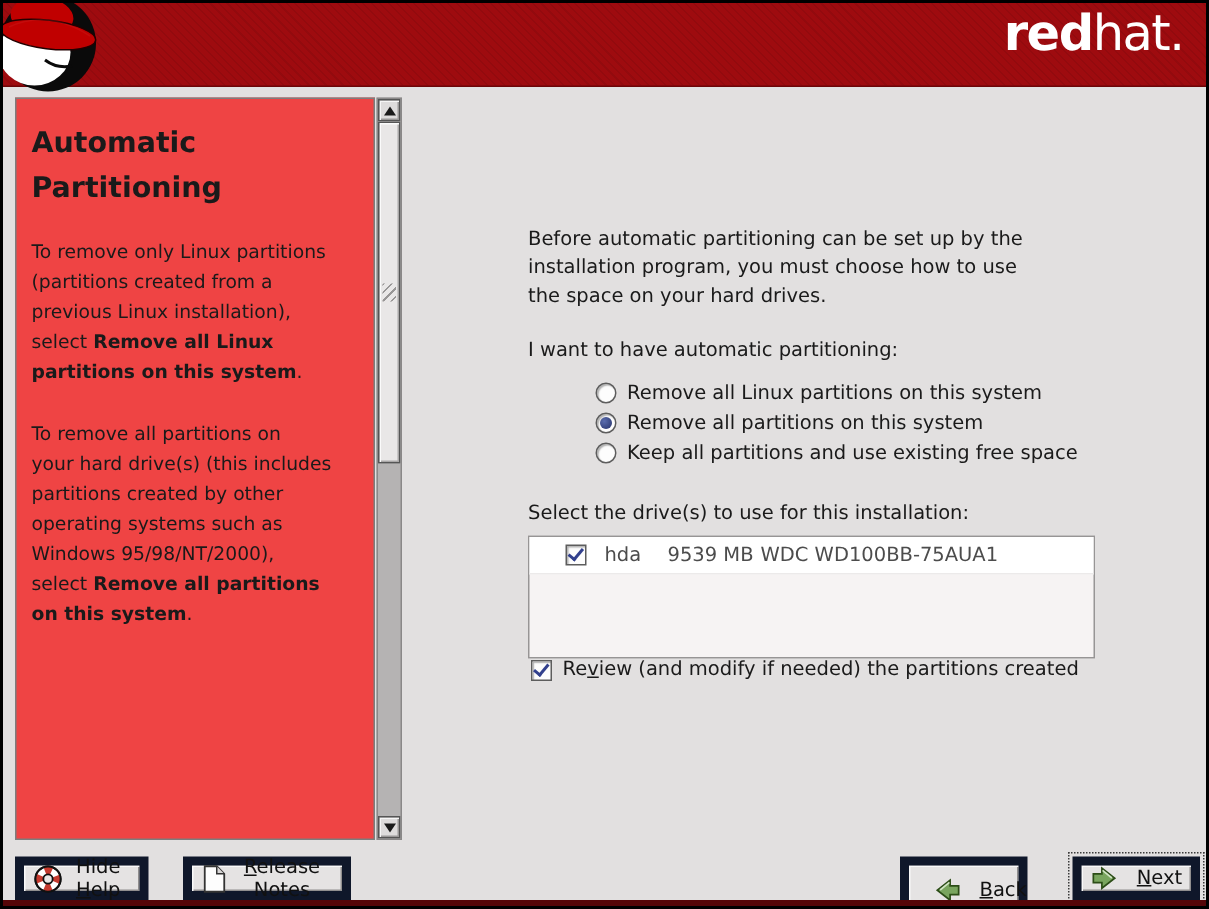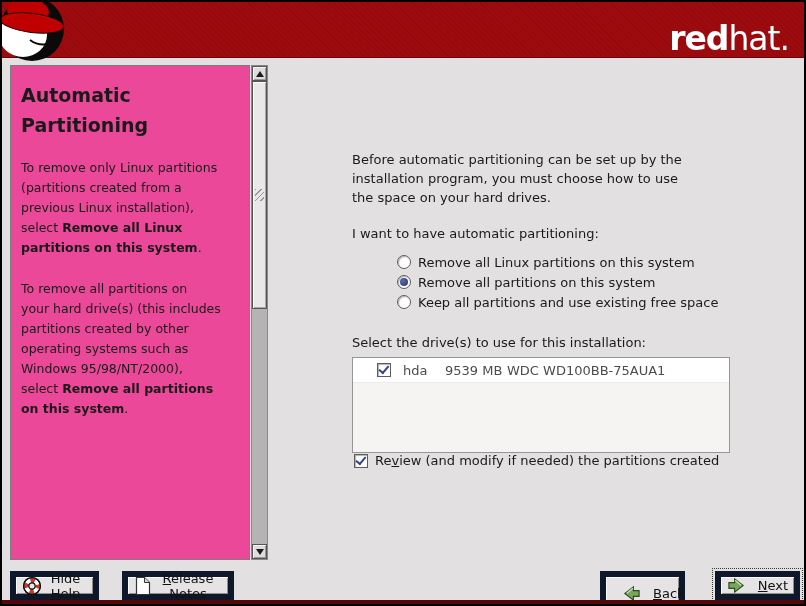--- a/index.html
+++ b/index.html
@@ -12,29 +12,29 @@
   .screen::after{content:""; position:absolute; left:0; right:0; bottom:0; height:4px; background:#550608;}
   
   .banner{
     position:absolute; left:0; top:0; right:0; height:55px;
     background:#9e0b0f;
     background-image:repeating-linear-gradient(45deg, rgba(0,0,0,0.07) 0 1px, transparent 1px 4px);
     border-bottom:1px solid #6c0507;
   }
   .logo{position:absolute; left:0; top:0; width:72px; height:62px; z-index:3;}
   .wordmark{
-    position:absolute; right:15px; top:17px; font-size:33px; color:#fff;
+    position:absolute; right:15px; top:0; font-size:33px; color:#fff;
     letter-spacing:-1px; line-height:40px;
   }
   .wordmark .wm-bold{font-weight:bold;}
   .wordmark .wm-light{font-weight:normal;}
   
   .help-panel{
     position:absolute; left:8px; top:63px; width:240px; height:495px;
-    background:#ec4899; border:1px solid #7d7d7d; box-sizing:border-box;
+    background:#ef4444; border:1px solid #7d7d7d; box-sizing:border-box;
     padding:2px 4px 0 10px; overflow:hidden;
   }
   .help-title{font-size:19px; font-weight:bold; line-height:30px; margin:12px 0 18px 0;}
   .help-p{font-size:12.5px; line-height:20px; margin:0 0 21px 0; white-space:pre-line;}
   .help-p b{font-weight:bold;}
   
   .scrollbar{
     position:absolute; left:249px; top:63px; width:17px; height:495px;
     background:#b5b3b3; border:1px solid #8a8888; box-sizing:border-box;
   }
@@ -65,21 +65,21 @@
   .radio-row{display:flex; align-items:center; height:20px; cursor:default;}
   .radio{
     width:12px; height:12px; border-radius:50%; background:#fdfdfd;
     border:1px solid #5d5d5d; box-shadow:inset 1px 1px 1px rgba(0,0,0,0.3);
     margin-right:7px; flex:none;
   }
   .radio.selected::after{content:""; display:block; width:8px; height:8px; margin:2px; border-radius:50%;
     background:radial-gradient(circle at 35% 35%, #5a6cae, #35437e 70%);}
   .drives-label{margin:21px 0 0 0; line-height:19px;}
   .drive-list{
-    margin-top:5px; width:378px; height:96px; box-sizing:border-box;
+    margin-top:5px; width:378px; height:82px; box-sizing:border-box;
     border:1px solid #979595; background:#f6f3f3;
   }
   .drive-row{display:flex; align-items:center; height:24px; background:#fff; border-bottom:1px solid #eceaea;}
   .checkbox{
     width:12px; height:12px; background:#fdfdfd; border:1px solid #5d5d5d;
     box-shadow:inset 1px 1px 1px rgba(0,0,0,0.3);
     display:flex; align-items:center; justify-content:center; flex:none;
   }
   .check-mark{width:8px; height:4px; border-left:2px solid #32408d; border-bottom:2px solid #32408d;
     transform:rotate(-50deg) translate(1px,-1px);}

